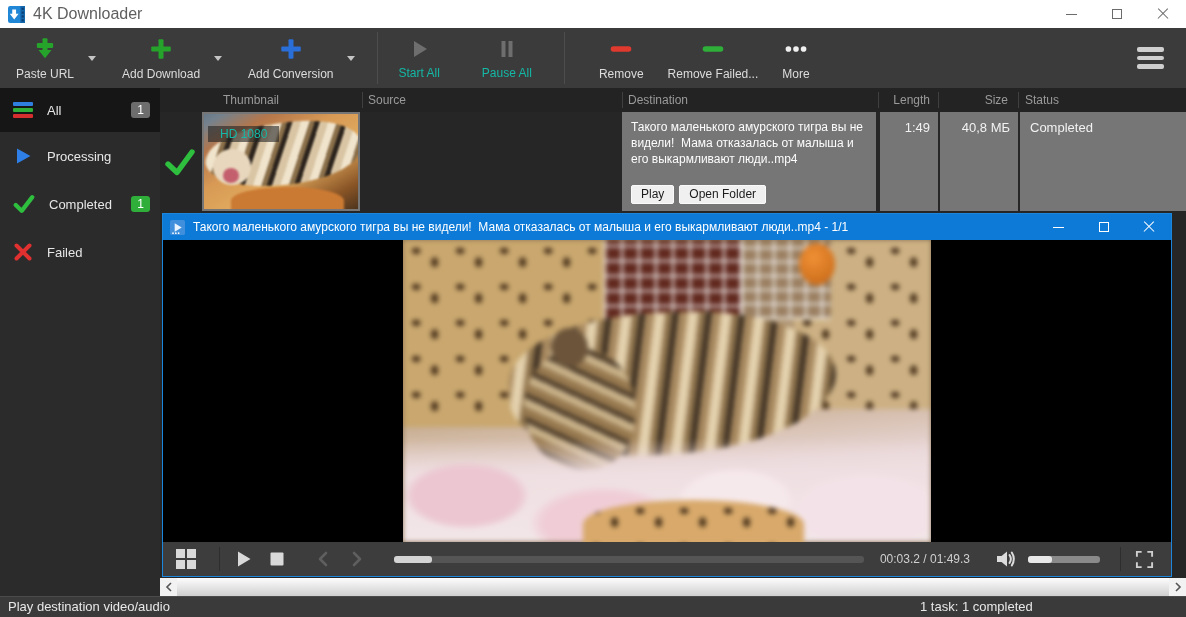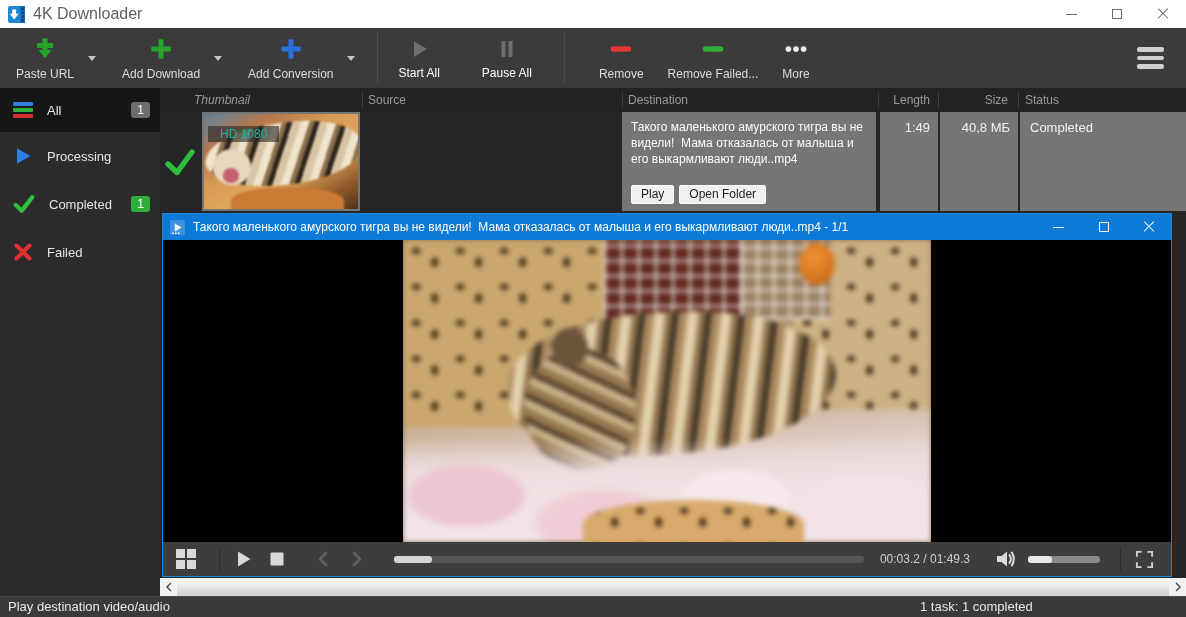--- a/index.html
+++ b/index.html
@@ -16,21 +16,21 @@
   .glyph-min { width:11px; height:1px; background:#6b6b6b; }
   .glyph-max { width:10px; height:10px; border:1px solid #6b6b6b; }
   .glyph-close { position:relative; width:12px; height:12px; }
   .glyph-close::before,.glyph-close::after { content:""; position:absolute; left:-1px; top:5px; width:14px; height:1.4px; background:#6b6b6b; }
   .glyph-close::before { transform:rotate(45deg); } .glyph-close::after { transform:rotate(-45deg); }
 
   
   .toolbar { position:absolute; left:0; top:28px; width:1186px; height:60px; background:#3b3b3b; display:flex; align-items:center; }
   .tbtn { display:flex; flex-direction:column; align-items:center; justify-content:center; gap:5px; height:75px; padding:0 12px; cursor:default; }
   .tbtn .lbl { font-size:12px; color:#dcdcdc; white-space:nowrap; }
-  .tbtn.disabled .lbl { color:#ffffff; }
+  .tbtn.disabled .lbl { color:#14b8a6; }
   .caret { width:0; height:0; border-left:4px solid transparent; border-right:4px solid transparent; border-top:5px solid #c4c4c4; margin:0 14px 0 2px; }
   .tsep { width:1px; height:52px; background:#4d4d4d; margin:0 8px; }
   .hamburger { margin-left:auto; margin-right:16px; display:flex; flex-direction:column; gap:4px; padding:6px; }
   .hamburger i { display:block; width:27px; height:4.5px; background:#cfcfcf; border-radius:2px; }
 
   
   .sidebar { position:absolute; left:0; top:88px; width:160px; height:508px; background:#2b2b2b; }
   .side-item { display:flex; align-items:center; height:48px; padding:0 10px 0 13px; }
   .side-item.selected { background:#161616; height:44px; }
   .side-item .si-label { margin-left:14px; font-size:13px; color:#e6e6e6; }
@@ -239,21 +239,21 @@
     </div>
     <div class="side-item">
       <svg width="20" height="20" viewBox="0 0 20 20">
         <path d="M3.5 3.5 L16.5 16.5 M16.5 3.5 L3.5 16.5" stroke="#e03030" stroke-width="4" stroke-linecap="round"></path>
       </svg>
       <span class="si-label">Failed</span>
     </div>
   </div>
 
   <div class="thead">
-    <div class="th" style="left:34px;font-style:italic;">Thumbnail</div>
+    <div class="th" style="left:63px;">Thumbnail</div>
     <div class="th" style="left:208px;">Source</div>
     <div class="th" style="left:468px;">Destination</div>
     <div class="th" style="left:718px; width:52px; text-align:right;">Length</div>
     <div class="th" style="left:790px; width:58px; text-align:right;">Size</div>
     <div class="th" style="left:865px;">Status</div>
     <span class="th-div" style="left:202px;"></span>
     <span class="th-div" style="left:462px;"></span>
     <span class="th-div" style="left:718px;"></span>
     <span class="th-div" style="left:778px;"></span>
     <span class="th-div" style="left:858px;"></span>

